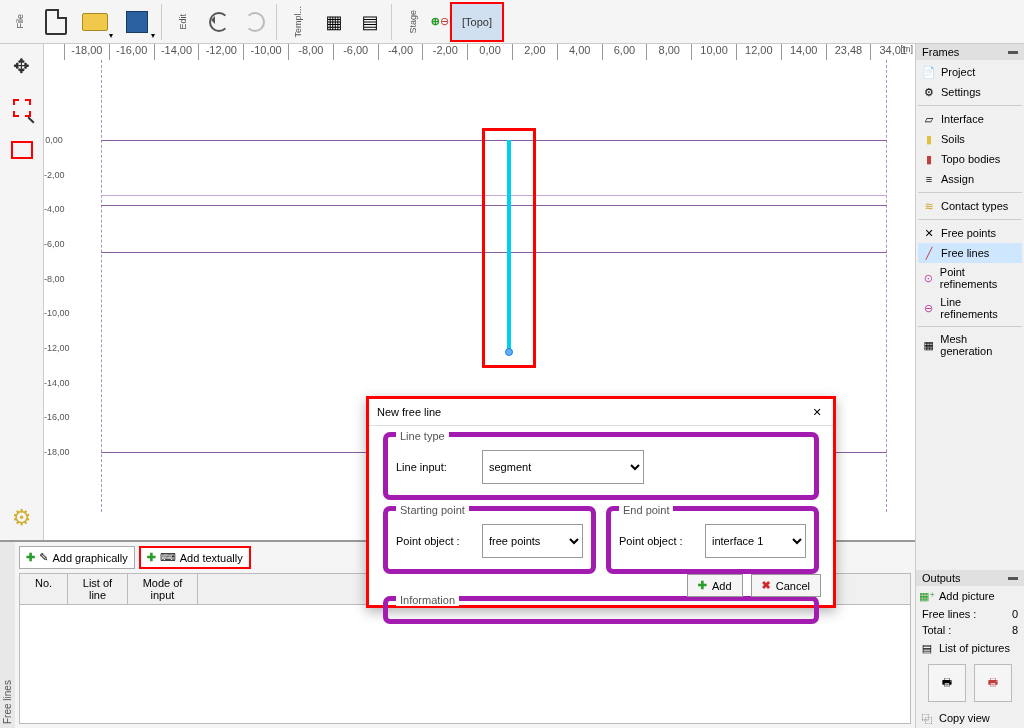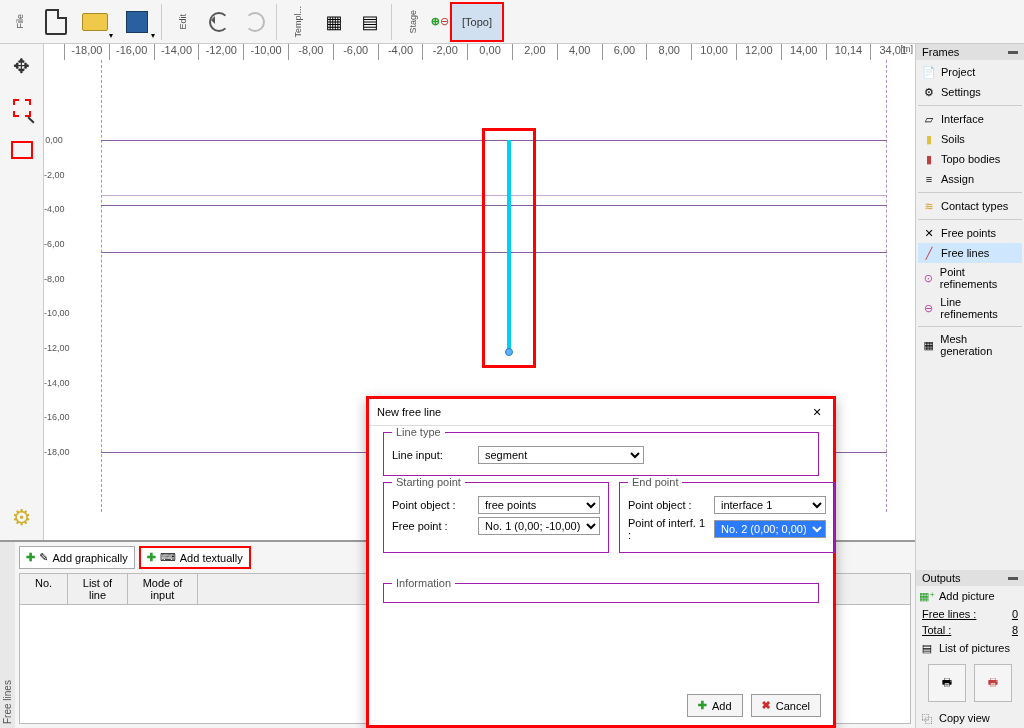--- a/index.html
+++ b/index.html
@@ -34,45 +34,45 @@
 
 
 .rightpanel { position:absolute; right:0; top:44px; width:109px; bottom:0; background:#f0f0f0; border-left:1px solid #ccc; display:flex; flex-direction:column;}
 .panel-head { background:#e0e0e0; padding:2px 6px; font-size:11px; display:flex; justify-content:space-between; align-items:center; }
 .panel-head .min { width:10px; height:3px; background:#555;}
 .panel-body { padding:2px 2px; }
 .sideitem { display:flex; align-items:center; gap:5px; padding:3px 4px; font-size:11px; cursor:pointer;}
 .sideitem.sel { background:#cfe6ff; }
 .sideitem .ic { width:14px; height:14px; display:flex; align-items:center; justify-content:center; font-size:11px;}
 .side-sep { height:1px; background:#ccc; margin:3px 0;}
-.outputs .row { display:flex; justify-content:space-between; padding:2px 6px; font-size:11px;text-decoration:underline;}
+.outputs .row { display:flex; justify-content:space-between; padding:2px 6px; font-size:11px;}
 .footerbtns { display:flex; gap:8px; padding:6px; justify-content:center;}
 .pbtn { width:38px; height:38px; border:1px solid #bbb; background:#f5f5f5; display:flex; align-items:center; justify-content:center;}
 
 
 .bottom { position:absolute; left:0; top:540px; right:109px; bottom:0; background:#f5f5f5; border-top:2px solid #999; display:flex;}
 .bottom-vlabel { writing-mode: vertical-rl; transform: rotate(180deg); padding:4px 2px; font-size:10px; color:#555; background:#e8e8e8;}
 .bottom-main { flex:1; display:flex; flex-direction:column;}
 .bottom-toolbar { padding:4px; display:flex; gap:4px;}
 .mini-btn { border:1px solid #aaa; background:#fff; padding:3px 6px; display:flex; align-items:center; gap:4px; font-size:11px;}
 .mini-btn.hl { border:2px solid red; }
 .table-head { display:flex; border:1px solid #bbb; background:#f0f0f0; margin:0 4px;}
 .table-head div { padding:3px 6px; border-right:1px solid #bbb; font-size:11px; text-align:center;}
 .table-body { flex:1; background:#fff; margin:0 4px 4px 4px; border:1px solid #bbb; border-top:none;}
 
 
-.dialog { position:absolute; left:366px; top:396px; width:470px; height:332px; background:#fff; border:3px solid red; box-shadow:0 4px 12px rgba(0,0,0,0.3); z-index:100;}
+.dialog { position:absolute; left:366px; top:396px; width:470px; height:212px; background:#fff; border:3px solid red; box-shadow:0 4px 12px rgba(0,0,0,0.3); z-index:100;}
 .dlg-title { padding:5px 8px; border-bottom:1px solid #ddd; display:flex; justify-content:space-between; align-items:center; font-size:12px;}
 .dlg-close { width:16px; height:16px; display:flex; align-items:center; justify-content:center; cursor:pointer;}
 .dlg-body { padding:6px 14px; }
-.fieldset { position:relative; border:1px solid #a21caf; border-radius:0; padding:10px 8px 8px 8px; margin-bottom:6px;}
+.fieldset { position:relative; border:5px solid #a21caf; border-radius:7px; padding:10px 8px 8px 8px; margin-bottom:6px;}
 .fieldset > .legend { position:absolute; top:-7px; left:8px; background:#fff; padding:0 4px; font-size:11px; color:#555;}
 .field-row { display:flex; align-items:center; gap:6px; margin:3px 0;}
 .field-row label { width:80px; font-size:11px;}
-.field-row select { flex:1; border:1px solid #999; padding:1px 2px; font-size:11px; background:#fff;}
+.field-row select { flex:1; border:1px solid #999; padding:9px 2px; font-size:11px; background:#fff;}
 .field-row select.highlighted { background:#2a7bff; color:#fff;}
 .two-col { display:flex; gap:10px;}
 .two-col > div { flex:1;}
 .info-text { font-size:11px; color:#333; padding:2px 0;}
 .dlg-footer { position:absolute; bottom:8px; right:12px; display:flex; gap:8px;}
 .dlg-btn { border:1px solid #999; background:#f5f5f5; padding:4px 10px; display:flex; align-items:center; gap:5px; font-size:11px;}
 .plus { color:#2a9d2a; font-weight:bold;}
 .cross { color:#d02a2a; font-weight:bold;}
 
 
@@ -168,21 +168,21 @@
       <span>-4,00</span>
       <span>-2,00</span>
       <span>0,00</span>
       <span>2,00</span>
       <span>4,00</span>
       <span>6,00</span>
       <span>8,00</span>
       <span>10,00</span>
       <span>12,00</span>
       <span>14,00</span>
-      <span>10,14</span>
+      <span>23,48</span>
       <span>34,01</span>
     </div>
   <span class="ruler-unit">[m]</span>
   <div class="ruler-v" id="ruler-v">
       <span style="top: 80px;">0,00</span>
       <span style="top: 114.667px;">-2,00</span>
       <span style="top: 149.333px;">-4,00</span>
       <span style="top: 184px;">-6,00</span>
       <span style="top: 218.667px;">-8,00</span>
       <span style="top: 253.333px;">-10,00</span>
@@ -341,38 +341,30 @@
         <div style="flex:1"></div>
       </div>
     </div>
     <div class="two-col">
       <div class="fieldset">
         <div class="legend">Starting point</div>
         <div class="field-row">
           <label>Point object :</label>
           <select><option>free points</option></select>
         </div>
-        <div class="field-row">
-          <label>Free point :</label>
-          <select><option>No.  1 (0,00; -10,00)</option></select>
-        </div>
       </div>
       <div class="fieldset">
         <div class="legend">End point</div>
         <div class="field-row">
           <label>Point object :</label>
           <select><option>interface 1</option></select>
         </div>
-        <div class="field-row">
-          <label>Point of interf. 1 :</label>
-          <select class="highlighted"><option>No.  2 (0,00; 0,00)</option></select>
-        </div>
-      </div>
-    </div>
-    <div class="fieldset" style="margin-top:24px;">
+      </div>
+    </div>
+    <div class="fieldset" style="margin-top:16px;">
       <div class="legend">Information</div>
     </div>
   </div>
   <div class="dlg-footer">
     <div class="dlg-btn">
         <span class="plus">✚</span>
         <span>Add</span>
       </div>
     <div class="dlg-btn">
         <span class="cross">✖</span>

